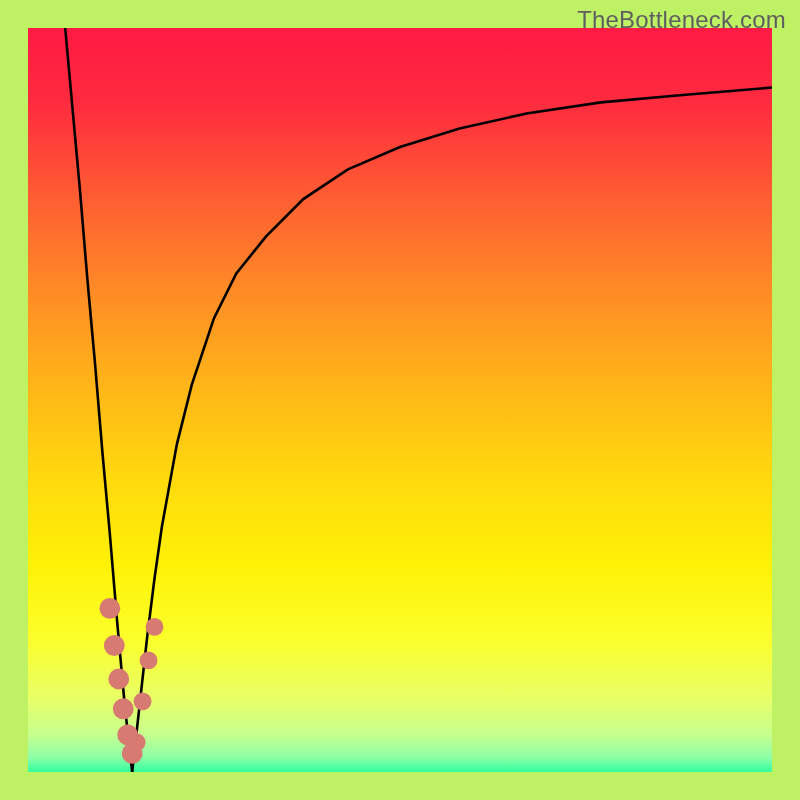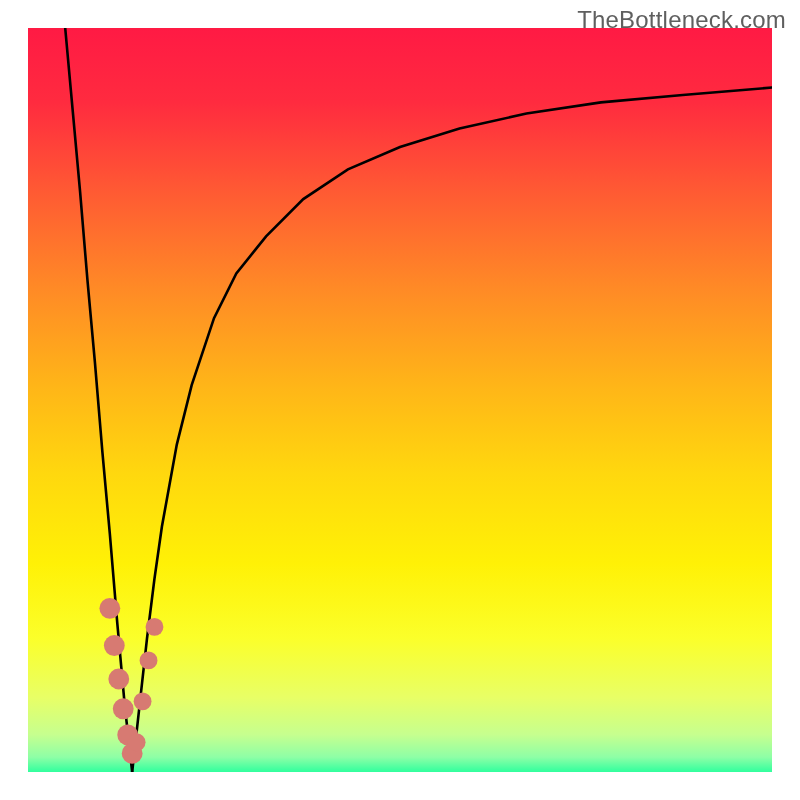--- a/index.html
+++ b/index.html
@@ -8,21 +8,21 @@
     width: 800px;
     height: 800px;
     background: #000;
     overflow: hidden;
     font-family: Arial, Helvetica, sans-serif;
   }
   .frame {
     position: relative;
     width: 800px;
     height: 800px;
-    background: #ffffff;
+    background: #bef264;
   }
   .plot-area {
     position: absolute;
     left: 28px;
     top: 28px;
     width: 744px;
     height: 744px;
     overflow: hidden;
   }
   .gradient-bg {

